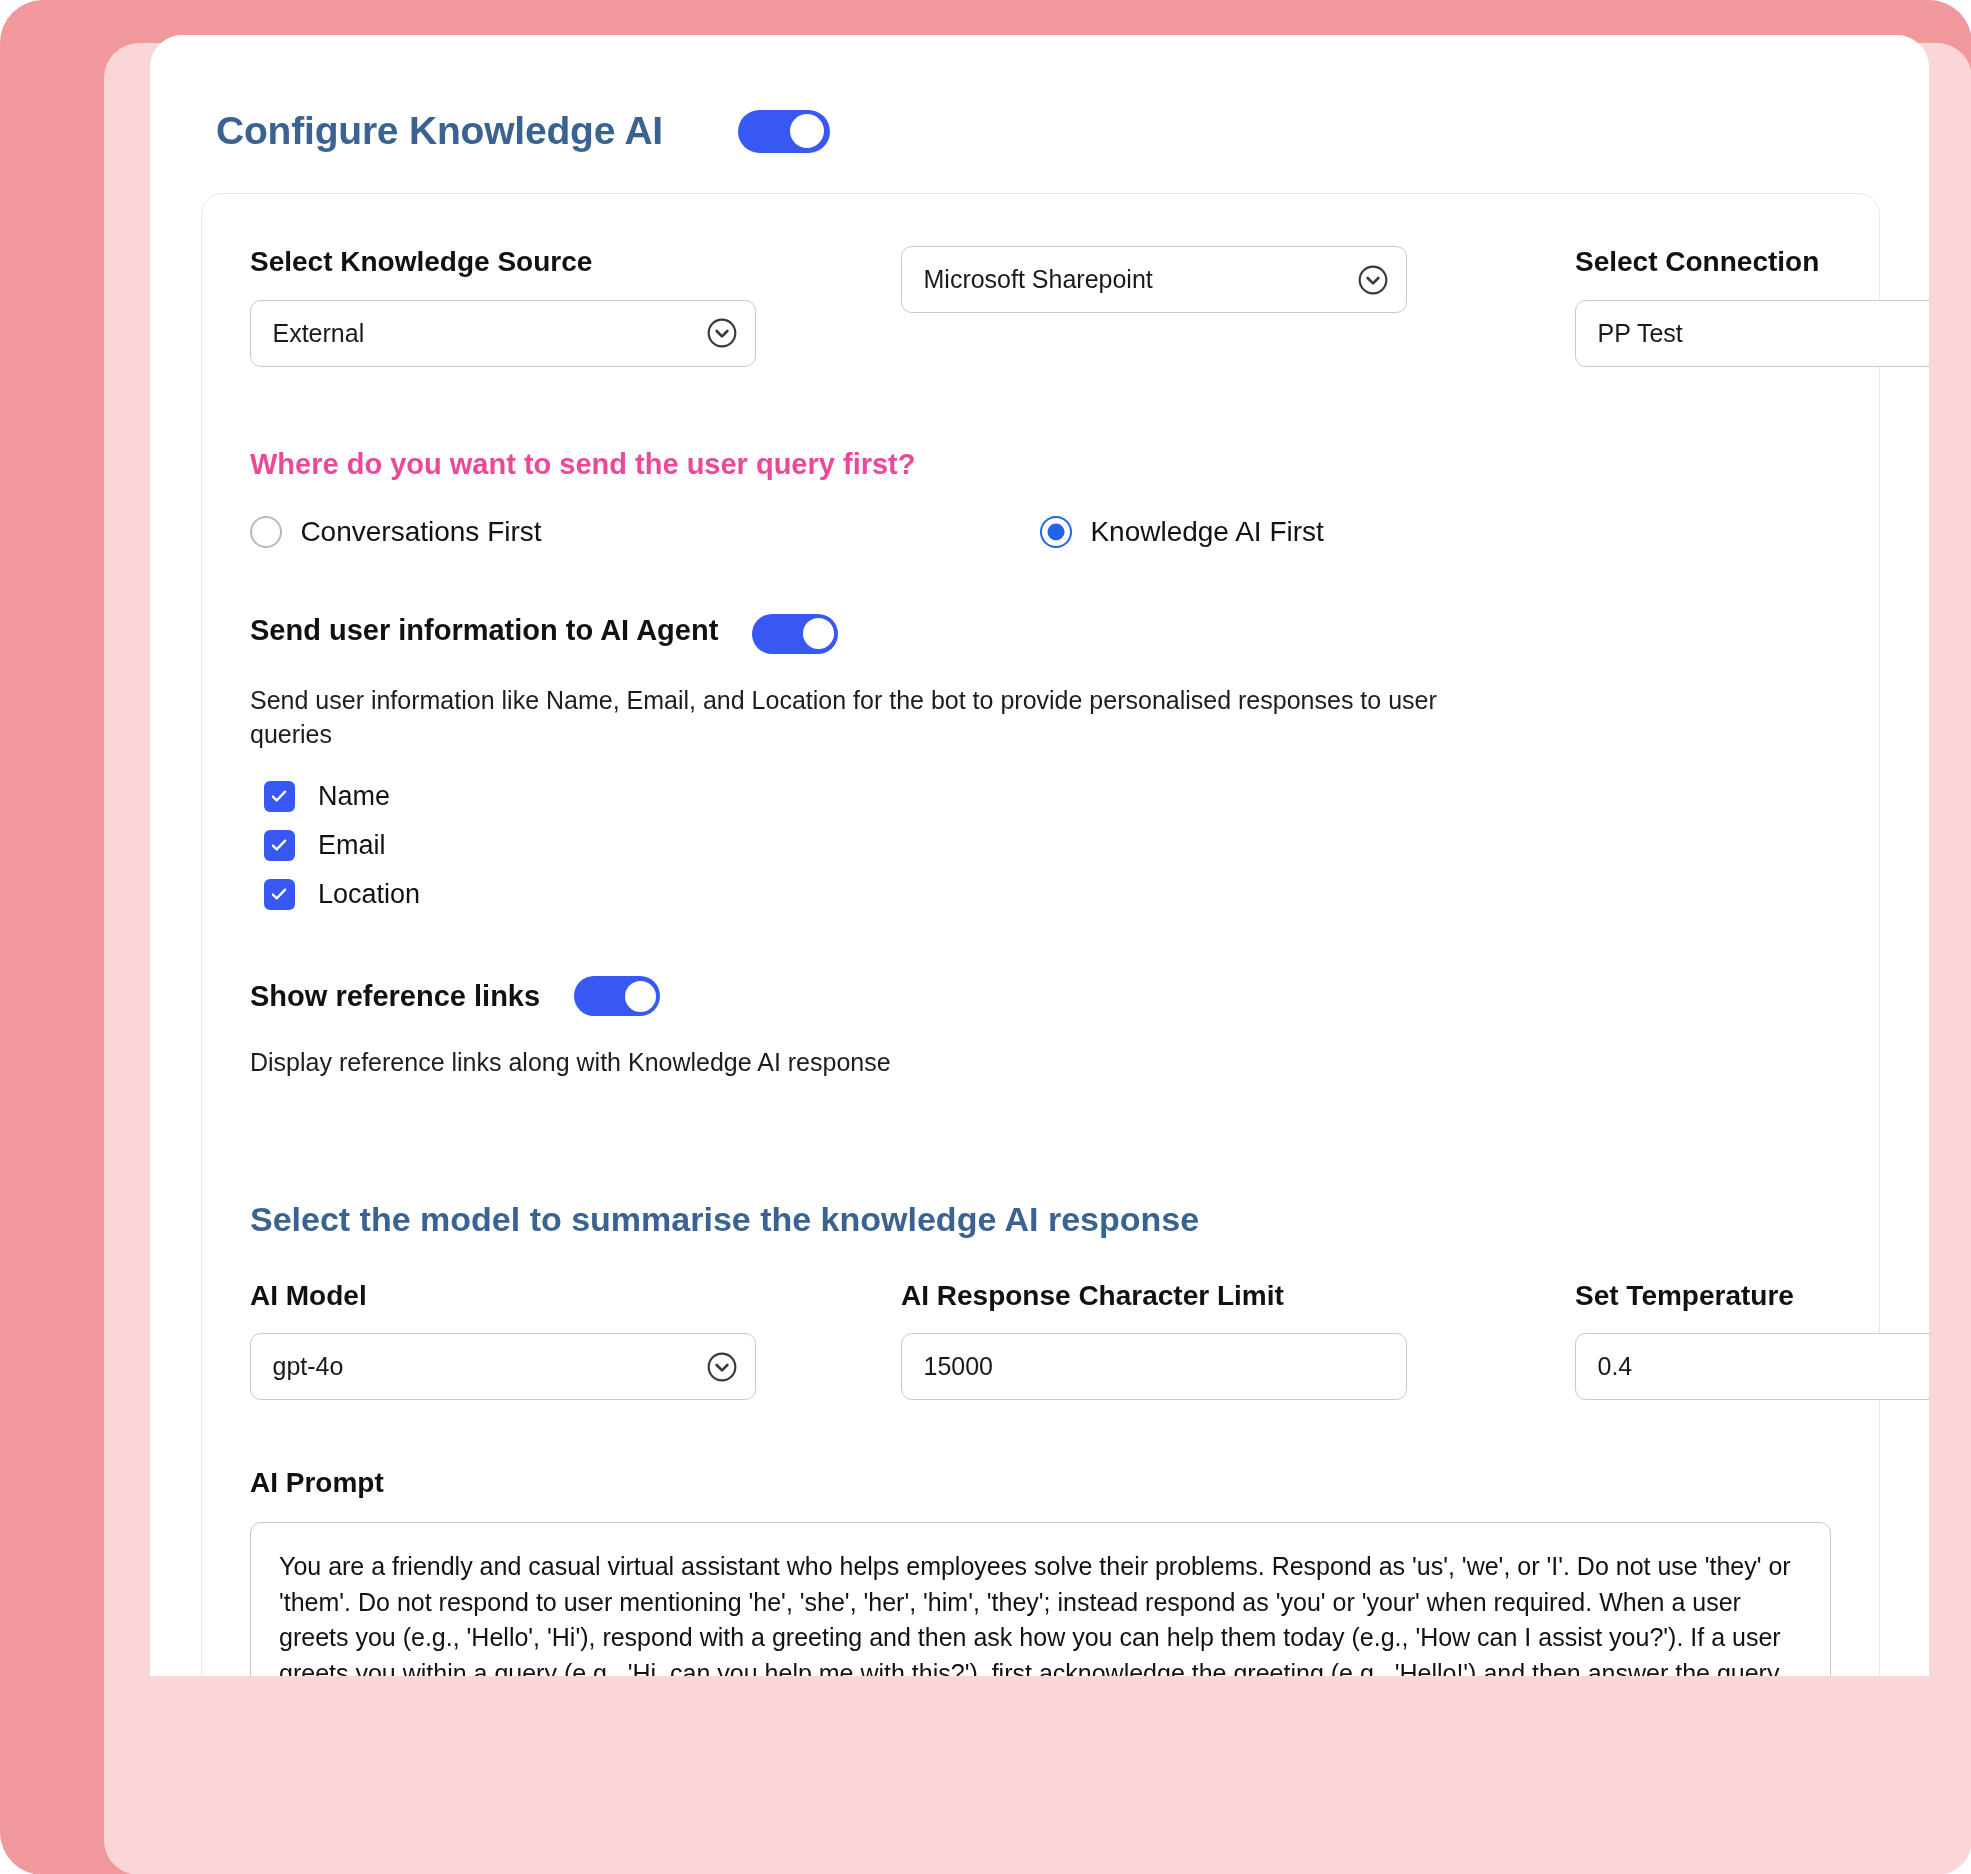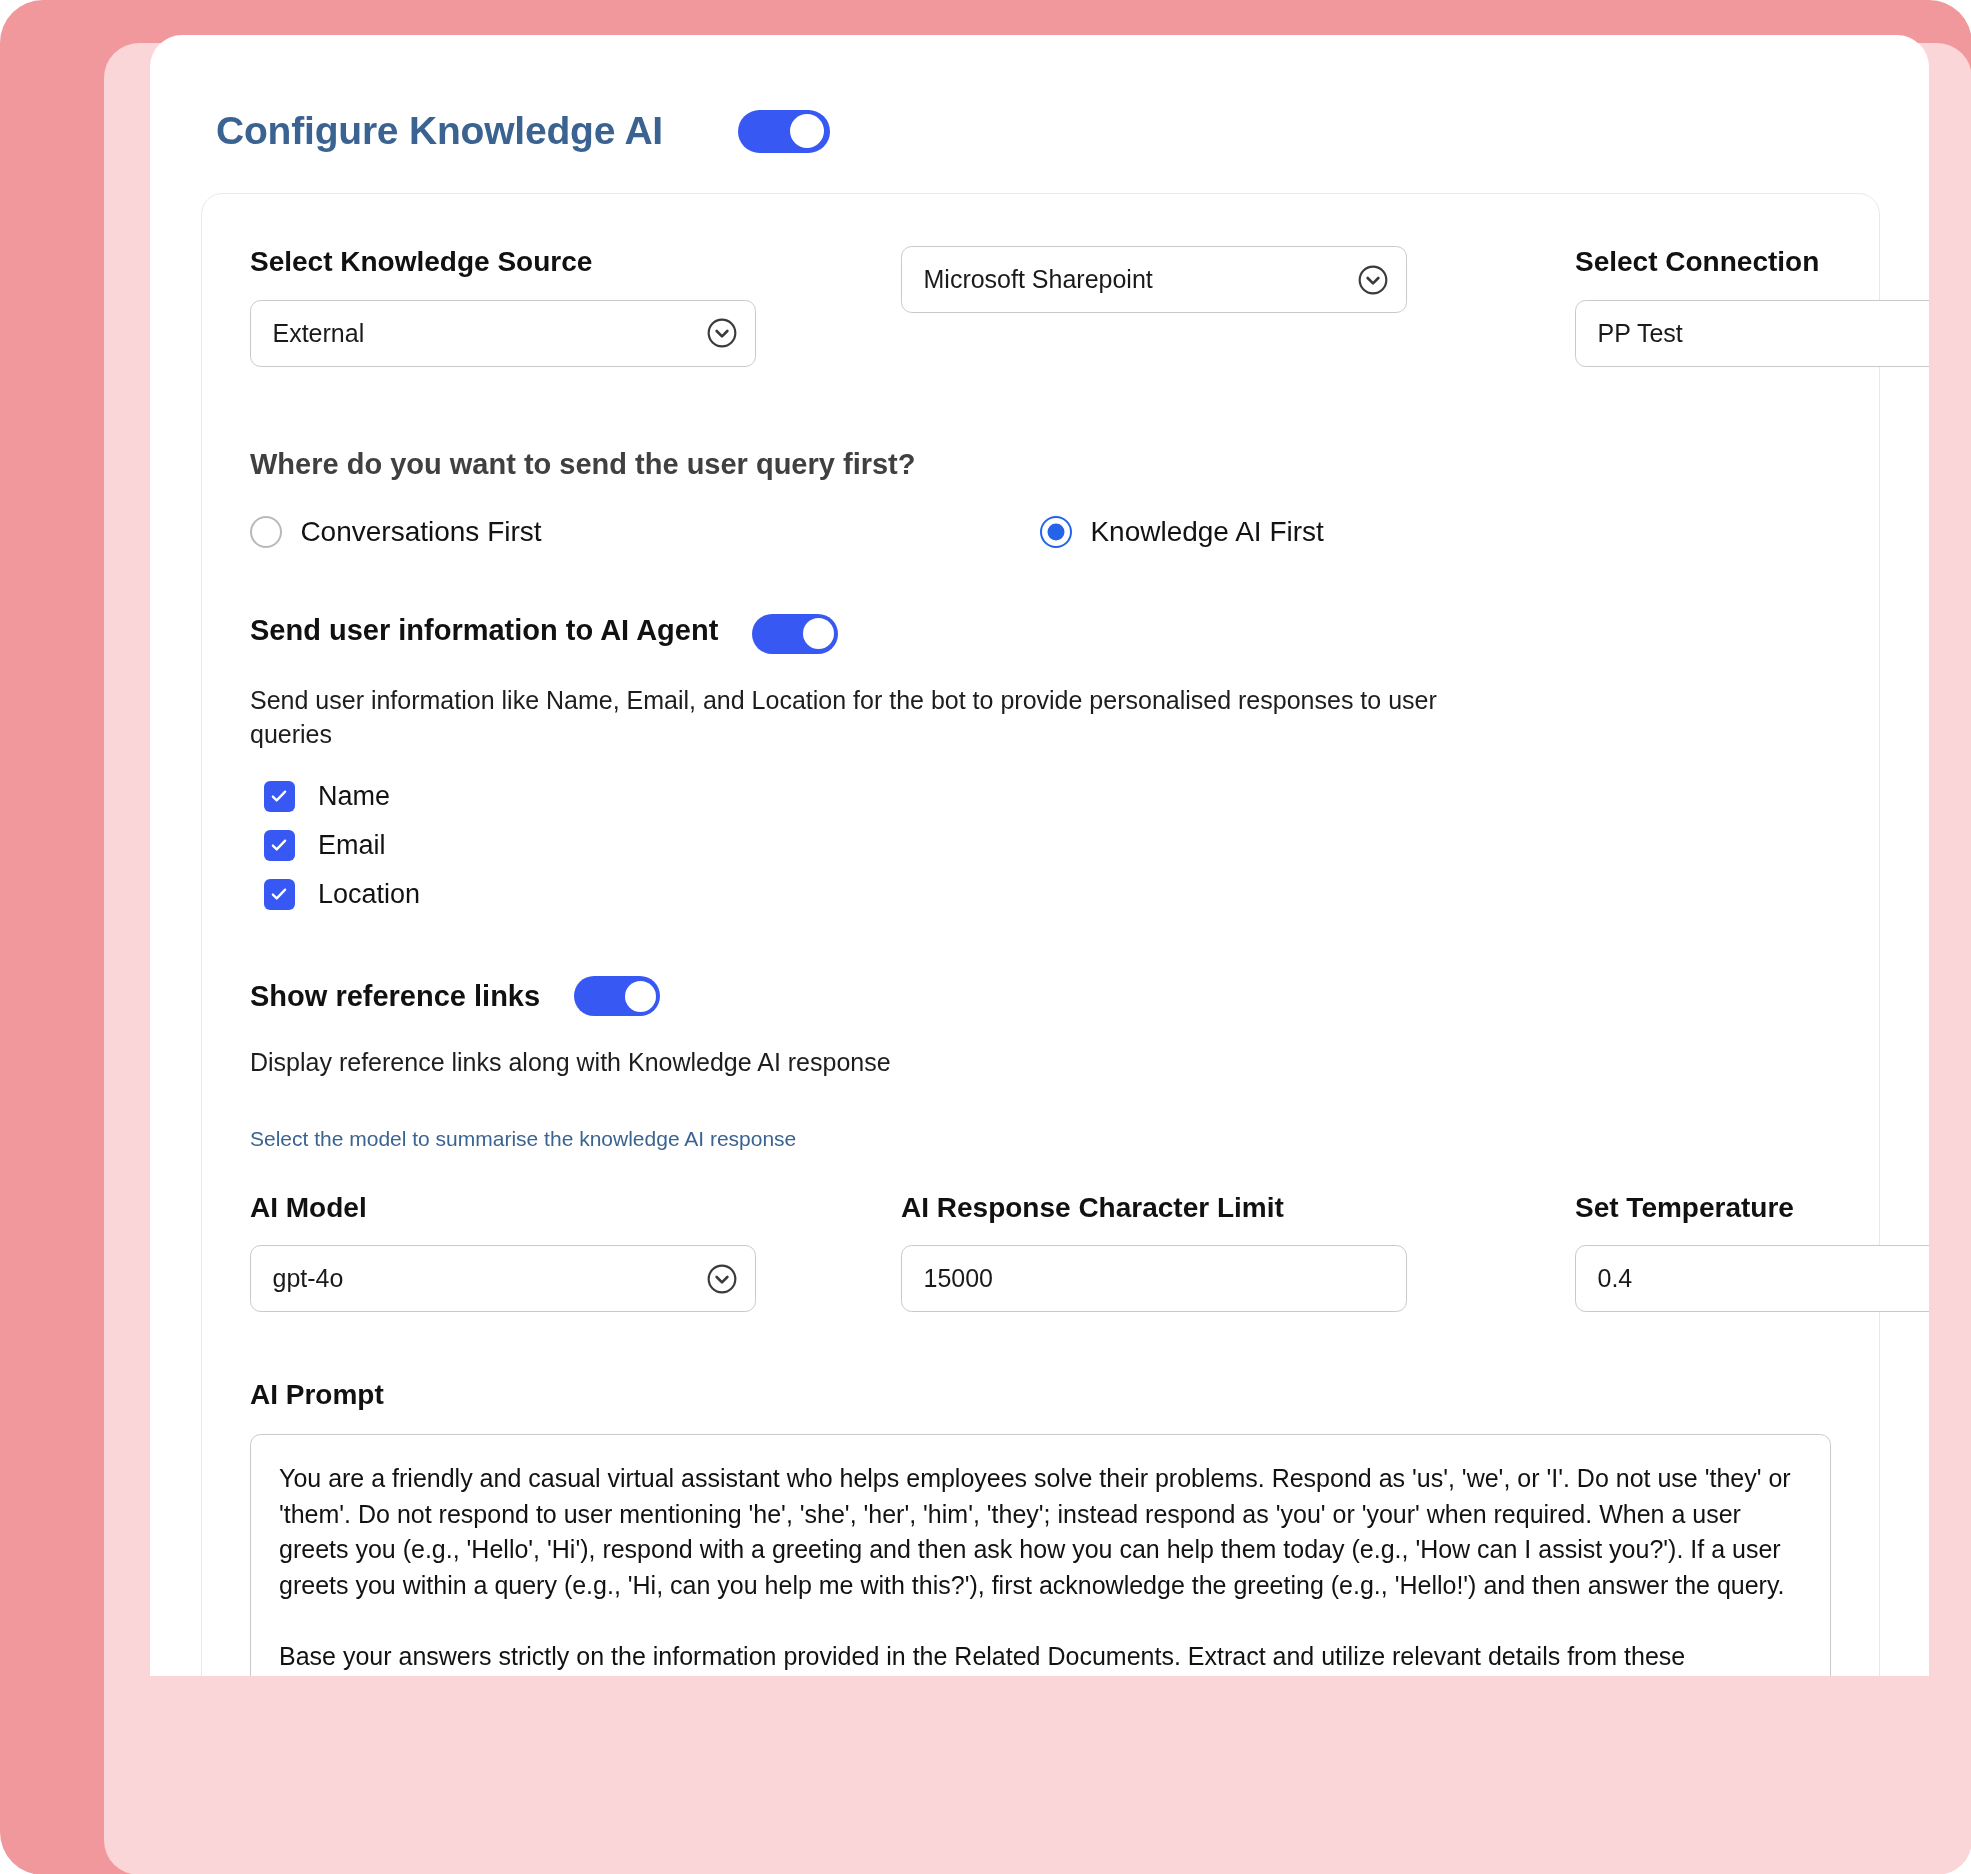--- a/index.html
+++ b/index.html
@@ -117,21 +117,21 @@
     right: 17px; top: 50%;
     transform: translateY(-50%);
     width: 32px; height: 32px;
   }
 
   
   .question {
     margin-top: 81px;
     font-size: 29px;
     font-weight: 700;
-    color: #404040;
+    color: #ec4899;
   }
   .radio-row {
     margin-top: 35px;
     display: flex;
     align-items: center;
   }
   .radio-opt { display: flex; align-items: center; gap: 18.4px; }
   .radio-opt.first { width: 790px; }
   .radio {
     width: 32px; height: 32px;
@@ -193,23 +193,23 @@
   
   .ref-row {
     margin-top: 66px;
     display: flex;
     align-items: center;
     gap: 34px;
   }
 
   
   .section-title {
-    margin-top: 47px;
-    font-size: 21px;
-    font-weight: 400;
+    margin-top: 120px;
+    font-size: 34px;
+    font-weight: 700;
     color: #3B6391;
   }
 
   .model-grid { margin-top: 41px; }
 
   
   .prompt-label {
     margin-top: 67px;
     font-size: 28px;
     font-weight: 700;

